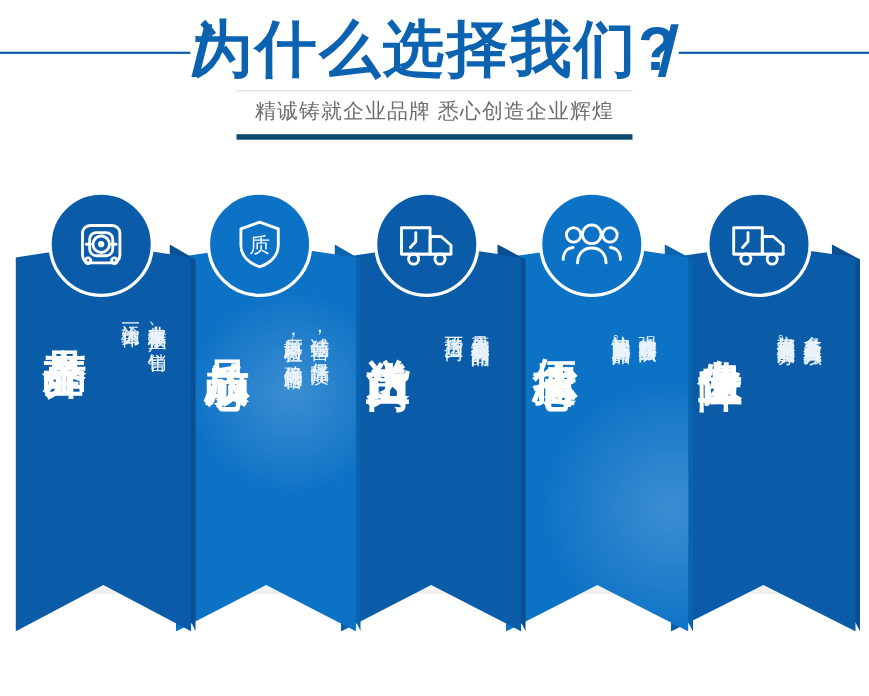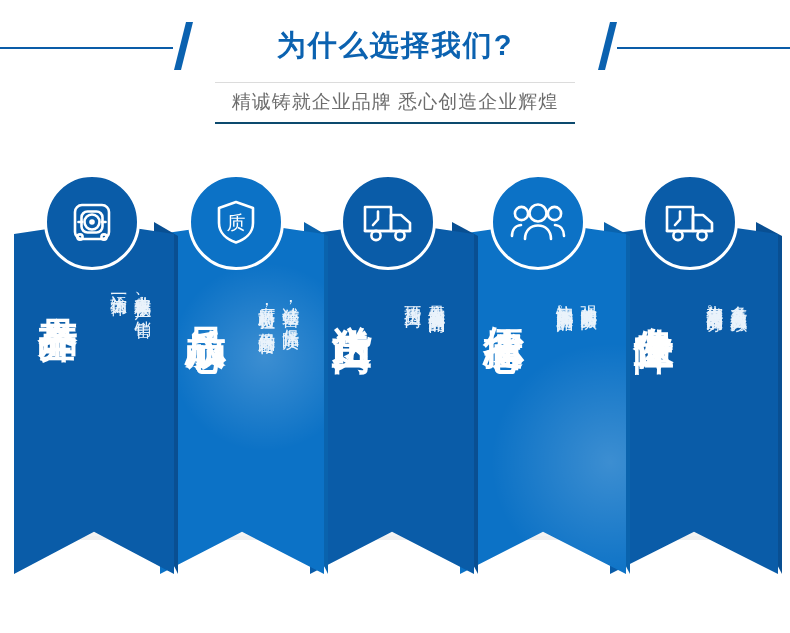--- a/index.html
+++ b/index.html
@@ -45,35 +45,35 @@
   }
   .slash-left  { left: 180px; }
   .slash-right { left: 604px; }
 
   #title {
     position: absolute;
     left: 0;
     top: 14px;
     width: 790px;
     text-align: center;
-    font-size: 29px;
+    font-size: 56px;
     line-height: 62px;
     font-weight: bold;
     color: #0b62b0;
     letter-spacing: 2px;
     white-space: nowrap;
   }
 
   #subtitle-wrap {
     position: absolute;
     left: 215px;
     top: 82px;
     width: 360px;
     border-top: 1px solid #dcdcdc;
-    border-bottom: 2px solid #0c4a6e;
+    border-bottom: 5px solid #0c4a6e;
     padding: 7px 0 8px 0;
   }
   #subtitle {
     text-align: center;
     font-size: 19px;
     line-height: 24px;
     color: #6d6d6d;
     letter-spacing: 1px;
     white-space: nowrap;
   }

